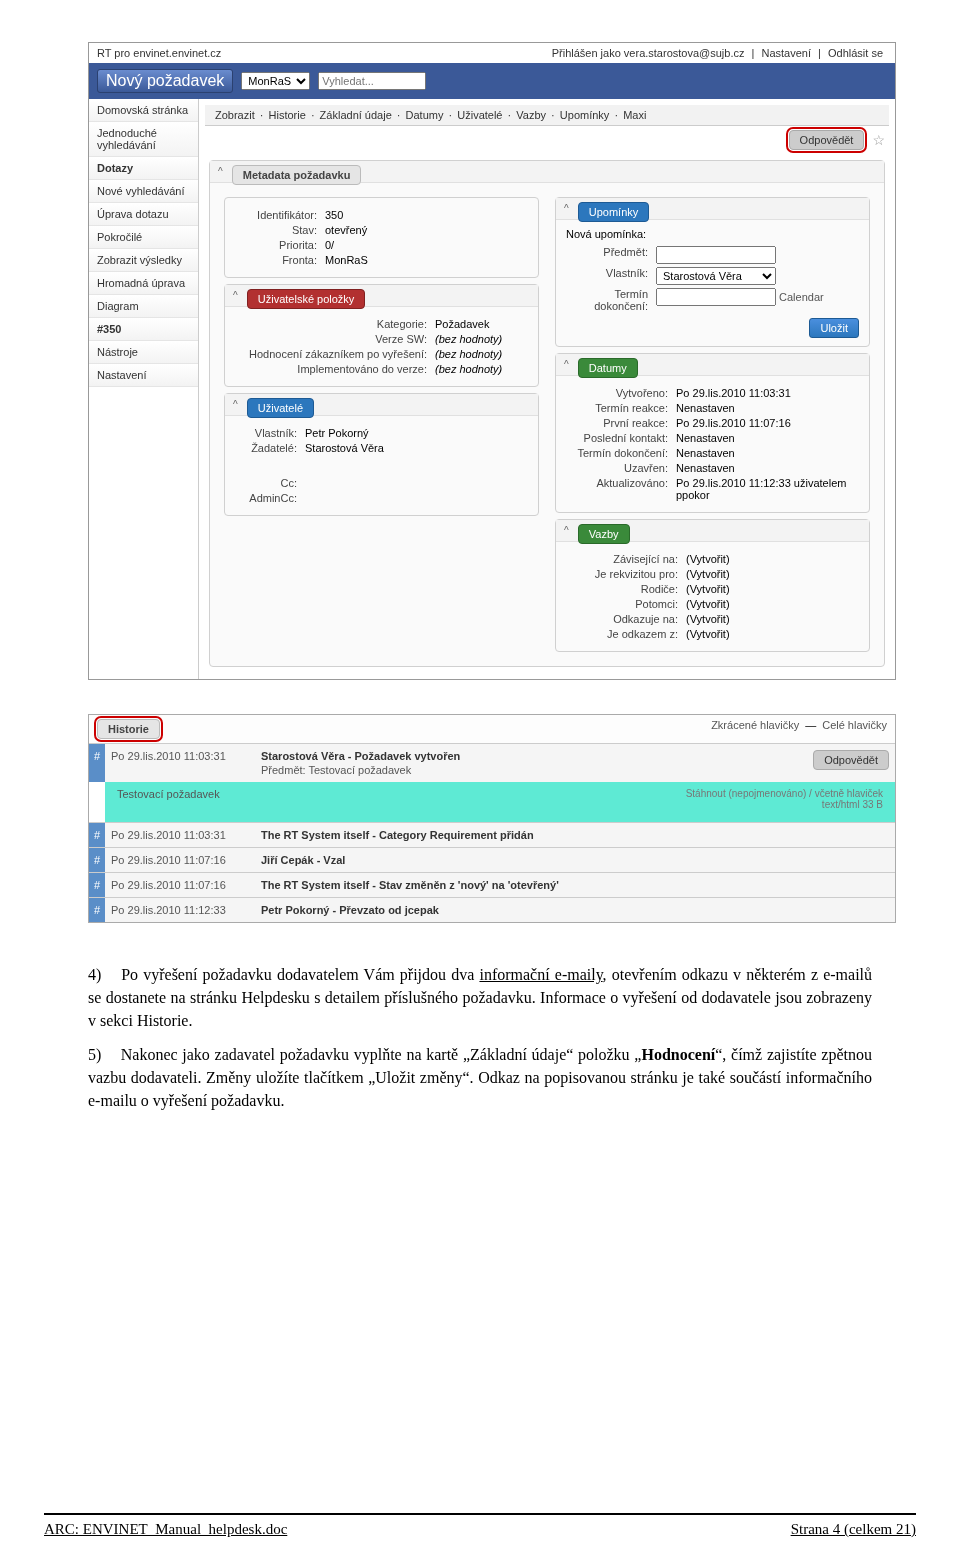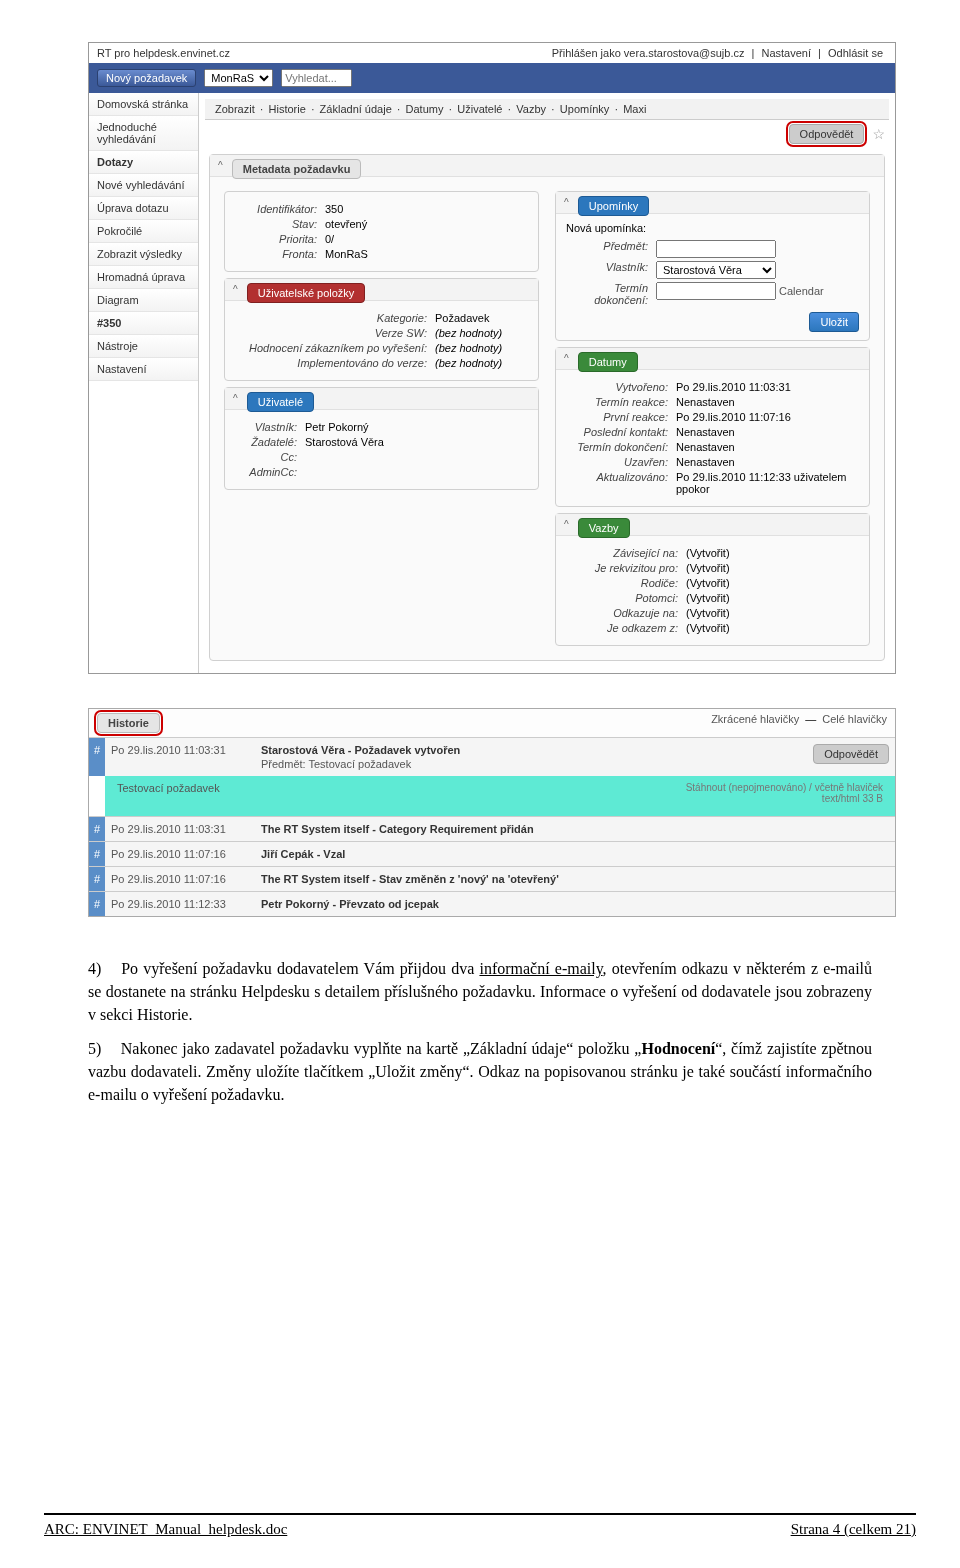--- a/index.html
+++ b/index.html
@@ -7,21 +7,21 @@
   .page { padding: 30px 44px 10px 44px; position: relative; min-height: 1568px; }
   .doc-header { display: flex; justify-content: space-between; font-size: 16px; border-bottom: 2px solid #000; padding-bottom: 4px; margin-bottom: 20px; }
   .doc-header .right { font-family: "Times New Roman", serif; }
   .doc-footer { display: flex; justify-content: space-between; font-size: 15px; border-top: 2px solid #000; padding-top: 6px; margin-top: 20px; position: absolute; bottom: 30px; left: 44px; right: 44px; font-family: "Times New Roman", serif; text-decoration: underline; }
   .shot-wrap { padding: 12px 20px 0 44px; }
   .screenshot { border: 1px solid #999; font-size: 11px; background: #fff; }
   .topbar { display: flex; justify-content: space-between; padding: 4px 8px; color: #333; }
   .topbar .links span { margin: 0 4px; cursor: pointer; }
   .bluebar { background: #3b5998; color: #fff; padding: 6px 8px; display: flex; align-items: center; gap: 8px; font-weight: bold; }
   .bluebar .title { flex: 1; font-size: 14px; }
-  .bluebar .btn { background: linear-gradient(#6a8ccf,#3b5998); border: 1px solid #2b4170; color: #fff; border-radius: 3px; padding: 2px 8px; font-size: 11px; font-weight: normal; }
+  .bluebar .btn { background: linear-gradient(#6a8ccf,#3b5998); border: 1px solid #2b4170; color: #fff; border-radius: 3px; padding: 2px 8px; font-size: 16px; font-weight: normal; }
   .bluebar select, .bluebar input { font-size: 11px; padding: 1px 2px; }
   .subnav { background: #f2f2f2; padding: 4px 8px; color: #333; border-bottom: 1px solid #ccc; }
   .subnav span { margin: 0 2px; }
   .layout { display: flex; }
   .sidebar { width: 110px; background: #fff; border-right: 1px solid #ccc; }
   .sidebar .item { padding: 5px 8px; border-bottom: 1px solid #e5e5e5; color: #333; background: linear-gradient(#fff,#f3f3f3); cursor: pointer; font-size: 11px; }
   .sidebar .item.bold { font-weight: bold; }
   .main { flex: 1; background: #fff; padding: 6px; }
   .action-row { display: flex; justify-content: flex-end; padding: 4px 0; gap: 4px; }
   .pill { display: inline-block; border-radius: 4px; padding: 3px 10px 3px 10px; font-size: 11px; color: #fff; position: relative; }
@@ -30,21 +30,21 @@
   .pill.green { background: #3a8a3a; border: 1px solid #2a6a2a; }
   .pill.gray { background: #ccc; color: #333; border: 1px solid #aaa; }
   .pill.lightgray { background: #e5e5e5; color: #444; border: 1px solid #bbb; font-weight: bold; }
   .highlight-red { outline: 2px solid #c00; outline-offset: 1px; }
   .panel { border: 1px solid #d0d0d0; border-radius: 4px; margin: 6px 4px; background: #fafafa; }
   .panel-head { padding: 0px 8px; background: #f3f3f3; border-bottom: 1px solid #e0e0e0; position: relative; min-height: 22px; }
   .panel-head .toggle { color: #666; font-size: 10px; cursor: pointer; margin-right: 6px; }
   .panel-head .tag { position: relative; top: 4px; }
   .panel-body { padding: 8px 10px; font-size: 11px; }
   .kv { display: flex; margin: 3px 0; }
-  .kv .k { width: 145px; text-align: right; color: #444; padding-right: 8px; font-style: italic; }
+  .kv .k { width: 145px; text-align: right; color: #444; padding-right: 8px; }
   .kv .v { flex: 1; }
   .kv input, .kv select { font-size: 11px; padding: 1px 2px; width: 120px; }
   .two-col { display: flex; gap: 8px; }
   .two-col > div { flex: 1; }
   .btn-blue { background: linear-gradient(#4a8fde,#2c77bd); border: 1px solid #1d5a94; color: #fff; border-radius: 3px; padding: 3px 10px; font-size: 11px; }
   .star { color: #999; font-size: 14px; padding: 2px 4px; }
   .hist { border: 1px solid #aaa; margin-top: 8px; font-size: 11px; }
   .hist-head { padding: 4px 8px; display: flex; justify-content: flex-end; gap: 6px; background: #fdfdfd; }
   .hist-row { display: flex; align-items: flex-start; border-top: 1px solid #ccc; background: #f5f5f5; }
   .hist-row .hash { width: 16px; background: #5a8ec8; color: #fff; text-align: center; padding: 6px 0; align-self: stretch; }
@@ -60,31 +60,31 @@
   .para-block .num { display: inline-block; width: 28px; }
 </style>
 </head>
 <body>
 <div class="page">
 
 
 <div class="shot-wrap">
 <div class="screenshot">
   <div class="topbar">
-    <span>RT pro helpdesk.envinet.cz</span>
+    <span>RT pro envinet.envinet.cz</span>
     <span class="links">
       <span>Přihlášen jako vera.starostova@sujb.cz</span> |
       <span>Nastavení</span> |
       <span>Odhlásit se</span>
     </span>
   </div>
   <div class="bluebar">
     <button class="btn">Nový požadavek</button>
     <select><option>MonRaS</option></select>
-    <input style="width: 71px;" placeholder="Vyhledat...">
+    <input style="width: 108px;" placeholder="Vyhledat...">
   </div>
   <div class="layout">
     <div class="sidebar" id="sidebar">
             <div class="item">Domovská stránka</div>
             <div class="item">Jednoduché vyhledávání</div>
             <div class="item bold">Dotazy</div>
             <div class="item">Nové vyhledávání</div>
             <div class="item">Úprava dotazu</div>
             <div class="item">Pokročilé</div>
             <div class="item">Zobrazit výsledky</div>
@@ -154,21 +154,21 @@
                 <div class="panel-body" id="people-body">
                         <div class="kv">
                           <div class="k" style="width: 70px;">Vlastník:</div>
                           <div class="v">Petr Pokorný</div>
                         </div>
                         <div class="kv">
                           <div class="k" style="width: 70px;">Žadatelé:</div>
                           <div class="v">Starostová Věra</div>
                         </div>
                         <div class="kv">
-                          <div class="k" style="width: 70px;">Cc:</div>
+                          <div class="k" style="width: 70px; margin-top: 20px;">Cc:</div>
                           <div class="v"></div>
                         </div>
                         <div class="kv">
                           <div class="k" style="width: 70px;">AdminCc:</div>
                           <div class="v"></div>
                         </div>
                       </div>
               </div>
             </div>
             <div>

